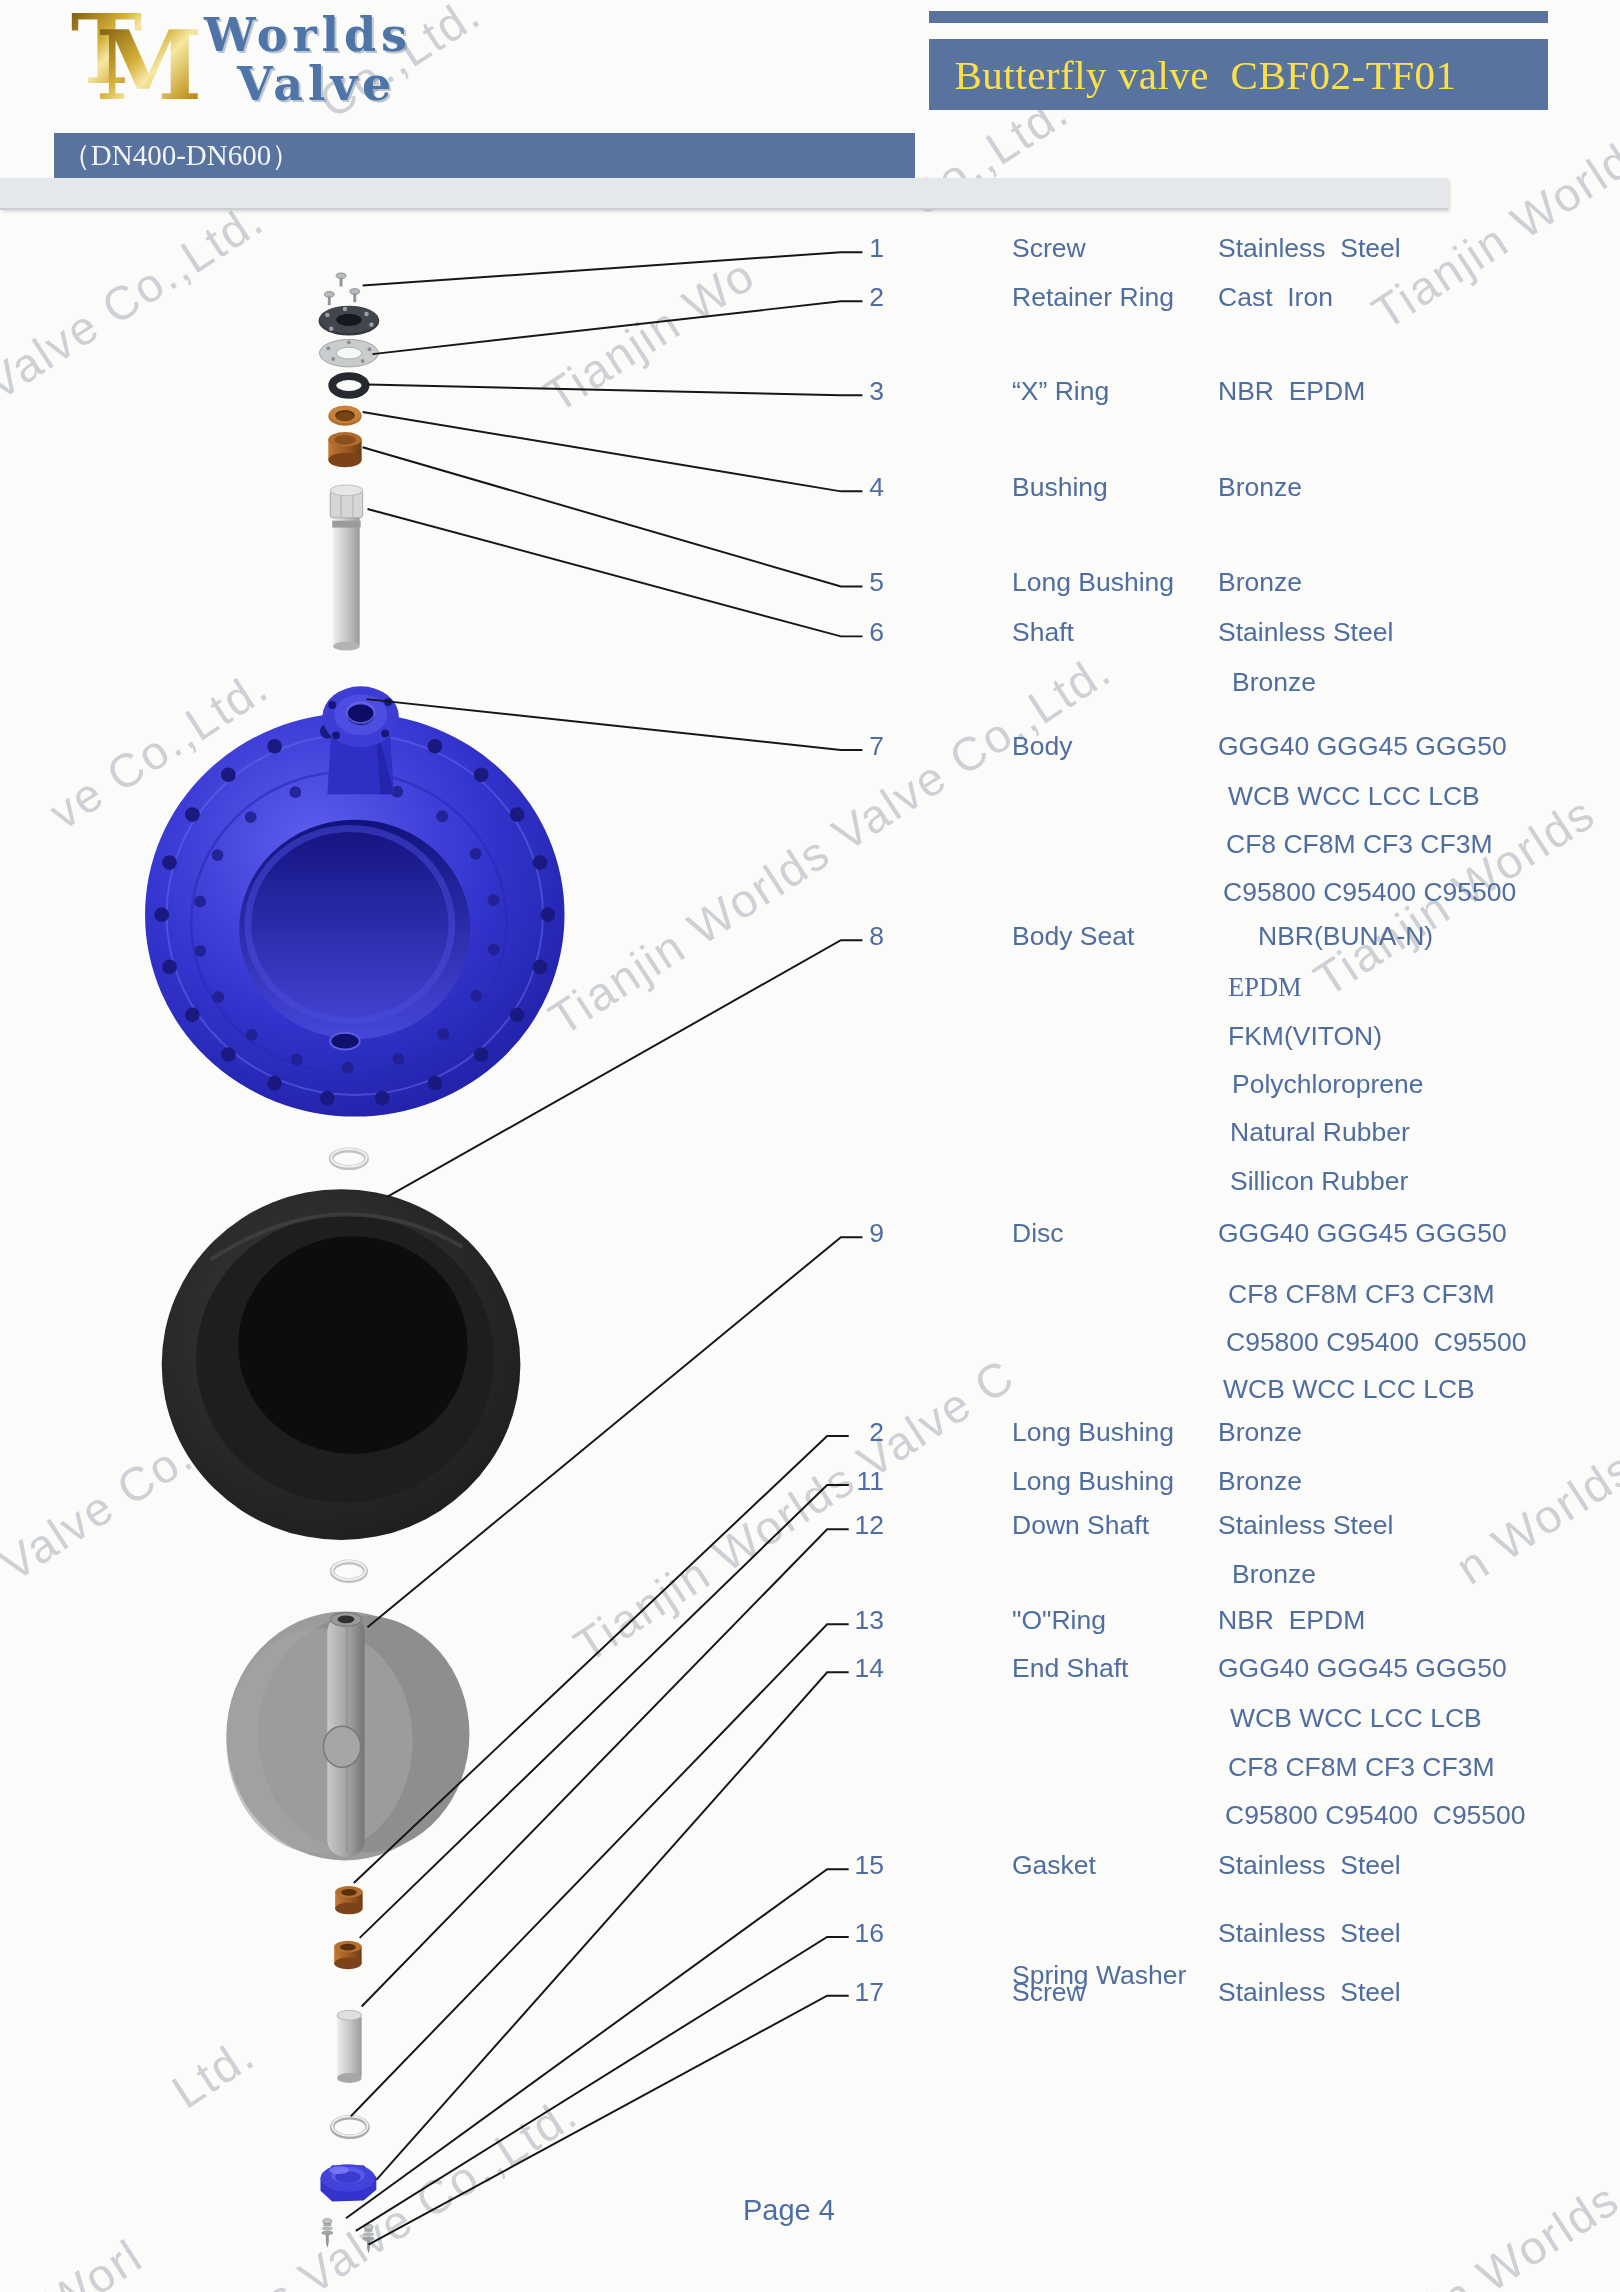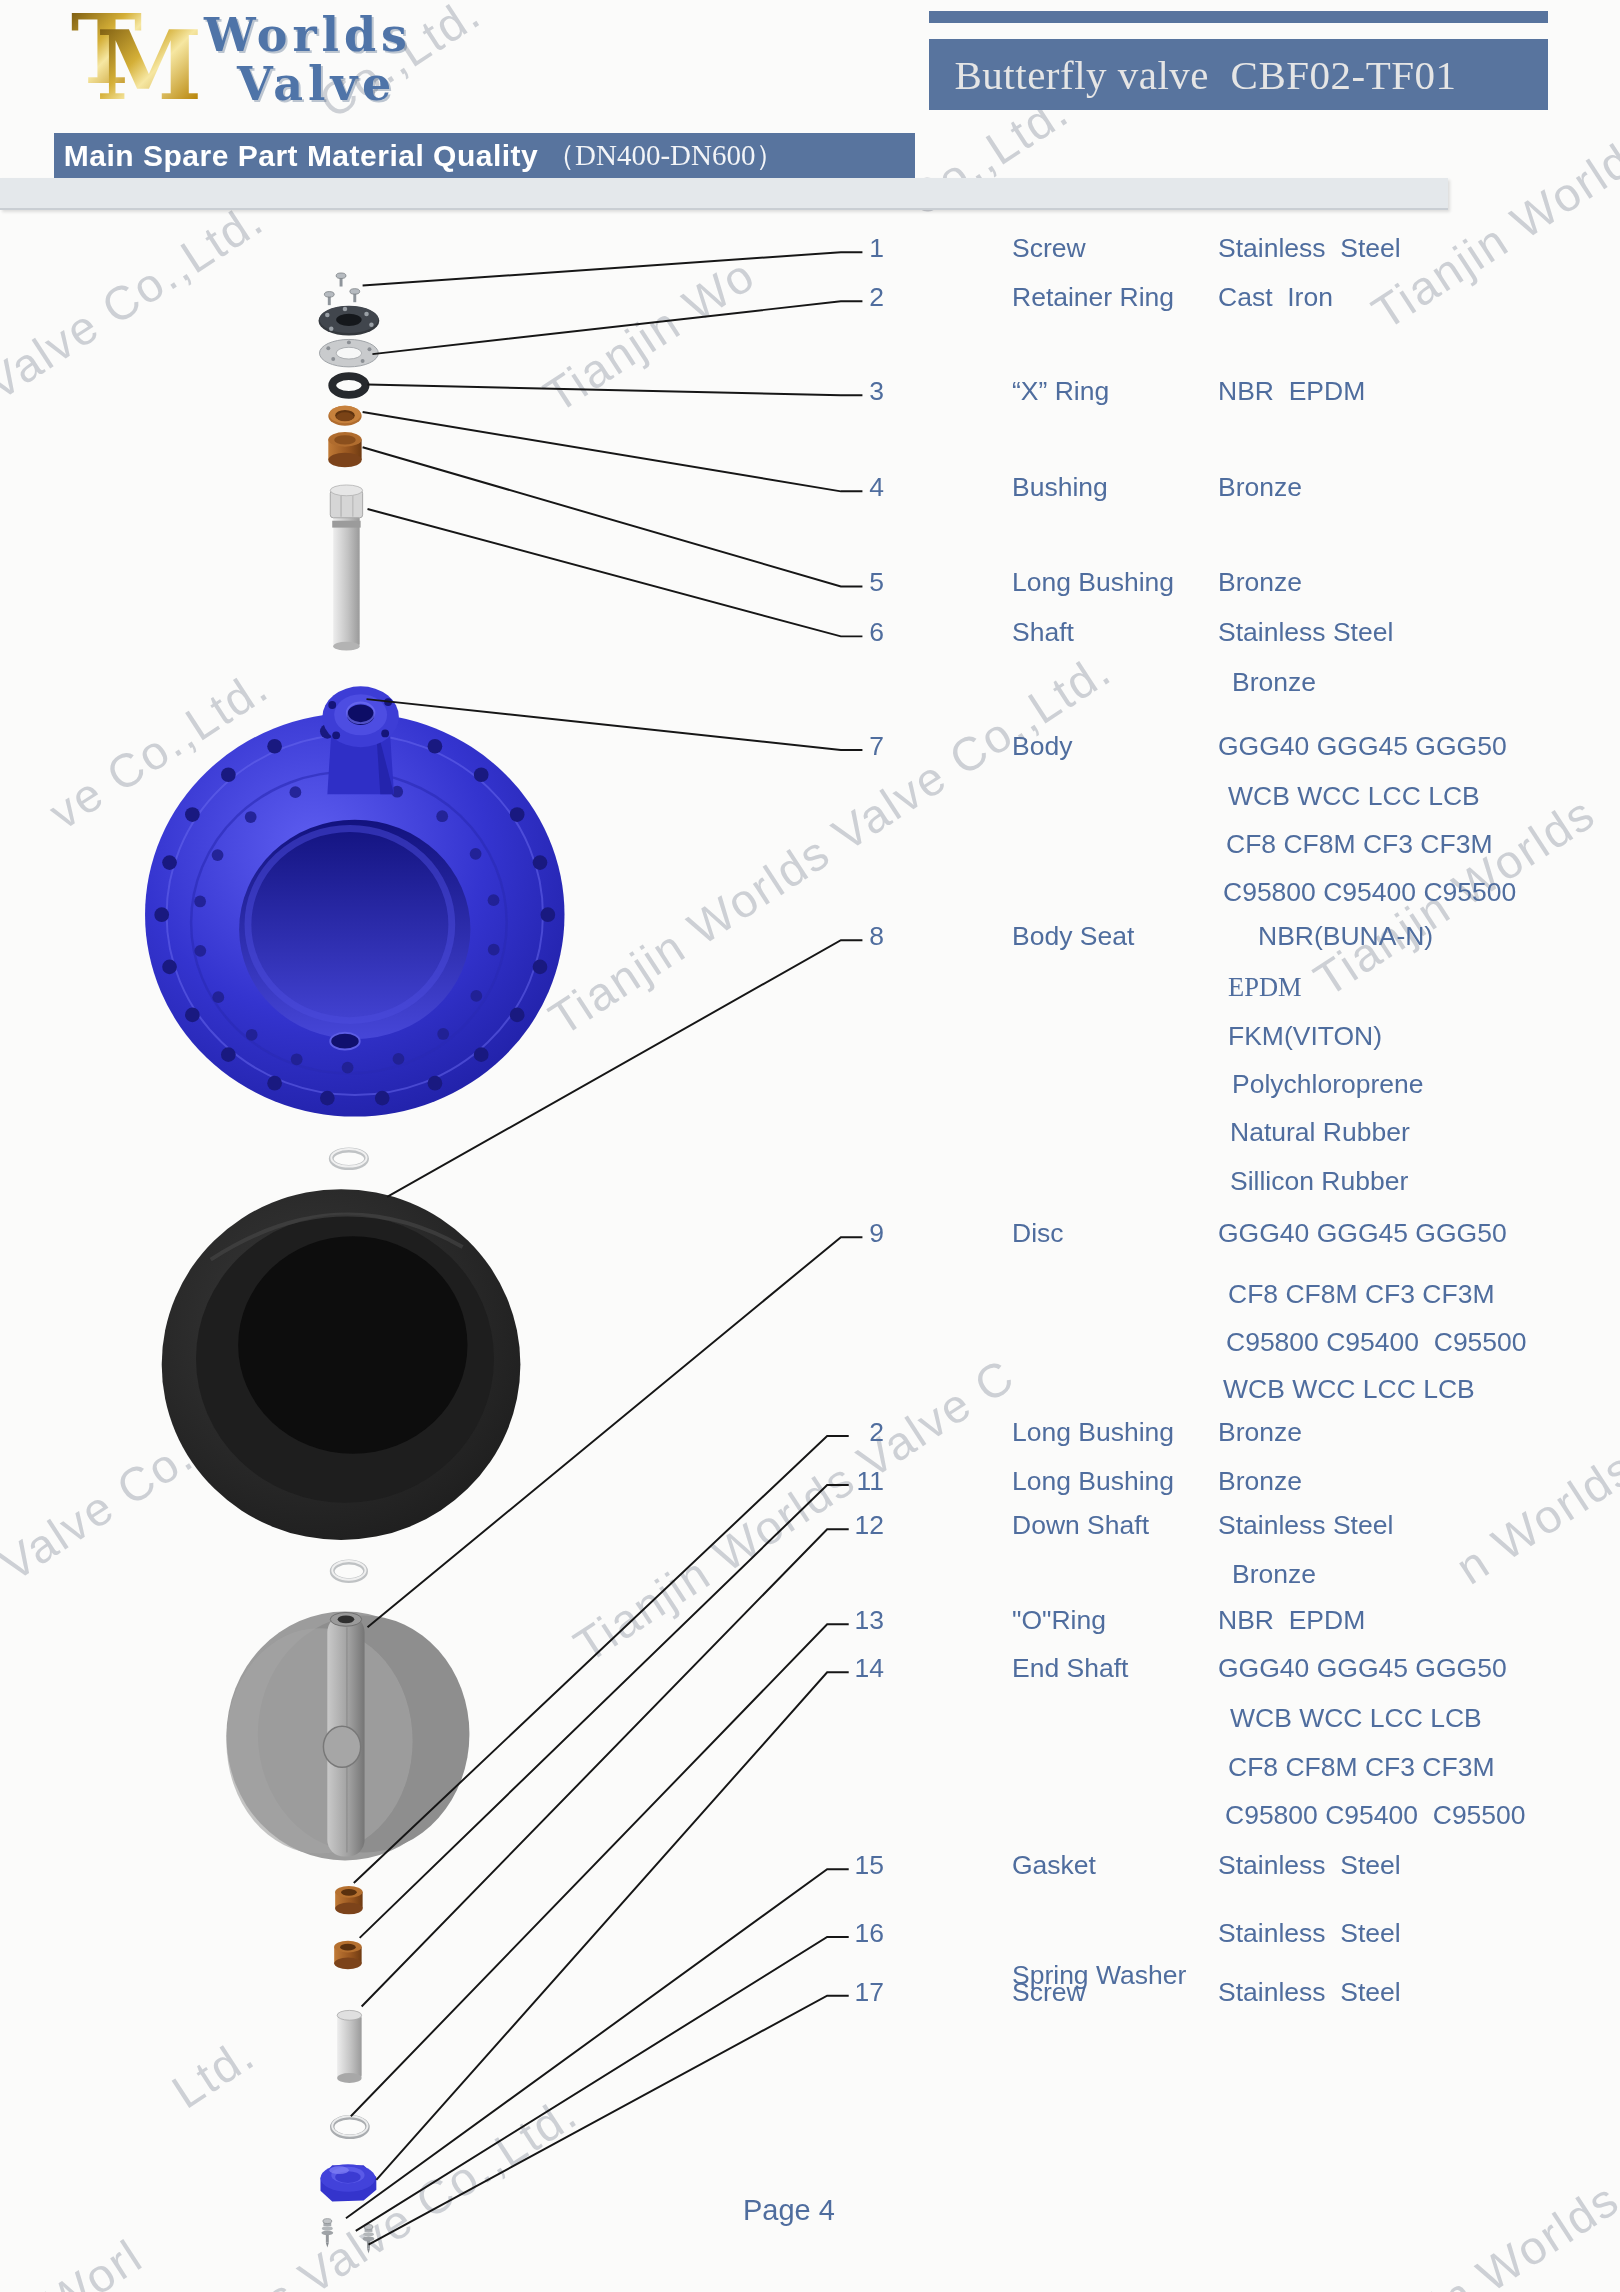--- a/index.html
+++ b/index.html
@@ -12,21 +12,21 @@
   
   .grayband{position:absolute;left:0;top:178px;width:1448px;height:30px;background:#e4e8eb;
             border-bottom:2px solid #c9ced3;box-shadow:2px 2px 2.9px rgba(0,0,0,0.12);z-index:2;}
   .headerbar{position:absolute;left:54px;top:133px;width:861px;height:45px;background:#58749e;
              z-index:3;display:flex;align-items:center;}
   .hb-main{color:#fff;font-size:30px;font-weight:bold;padding-left:9.8px;letter-spacing:0.5px;}
   .hb-range{color:#f2f4f7;font-size:29px;font-family:"Liberation Serif",serif;margin-left:7.8px;}
   .titlebar-thin{position:absolute;left:929px;top:10.8px;width:619px;height:12.7px;background:#58749e;z-index:3;}
   .titlebox{position:absolute;left:929px;top:39px;width:619px;height:71px;background:#58749e;z-index:3;
             display:flex;align-items:center;}
-  .titlebox span{color:#e5e5e5;font-size:41px;font-family:"Liberation Serif",serif;padding-left:25.5px;
+  .titlebox span{color:#fde047;font-size:41px;font-family:"Liberation Serif",serif;padding-left:25.5px;
             white-space:pre;letter-spacing:0.5px;}
   
   .logo{position:absolute;left:59px;top:0;width:412px;height:127px;z-index:3;}
   .logo-t,.logo-m{position:absolute;font-family:"DejaVu Serif","Liberation Serif",serif;font-weight:bold;
       background:linear-gradient(135deg,#7a5a10 5%,#d4af37 40%,#f6e7a2 55%,#b8860b 90%);
       -webkit-background-clip:text;background-clip:text;color:transparent;
       text-shadow:none;line-height:1;}
   .logo-t{left:11.8px;top:2px;font-size:96px;}
   .logo-m{left:37px;top:17.6px;font-size:96px;}
   .brand1,.brand2{position:absolute;font-family:"DejaVu Serif","Liberation Serif",serif;font-weight:bold;
@@ -61,21 +61,20 @@
       <div class="wm" style="left: -44px; top: 1568px;">s Valve Co.,Ltd.</div>
       <div class="wm" style="left: 221px; top: 2303px;">lds Valve Co.,Ltd.</div>
       <div class="wm" style="left: 1328px; top: 2347px;">Tianjin Worlds</div>
       <div class="wm" style="left: -69px; top: 2352px;">anjin Worl</div>
       <div class="wm" style="left: 162px; top: 2073px;">Ltd.</div>
     </div>
 
   <div class="grayband"></div>
 
   <div class="headerbar">
-    <span class="hb-main">Main Spare Part Material Quality</span>
     <span class="hb-range">（DN400-DN600）</span>
   </div>
 
   <div class="titlebar-thin"></div>
   <div class="titlebox">
     <span>Butterfly valve  CBF02-TF01</span>
   </div>
 
   <div class="logo">
     <span class="logo-t">T</span>

